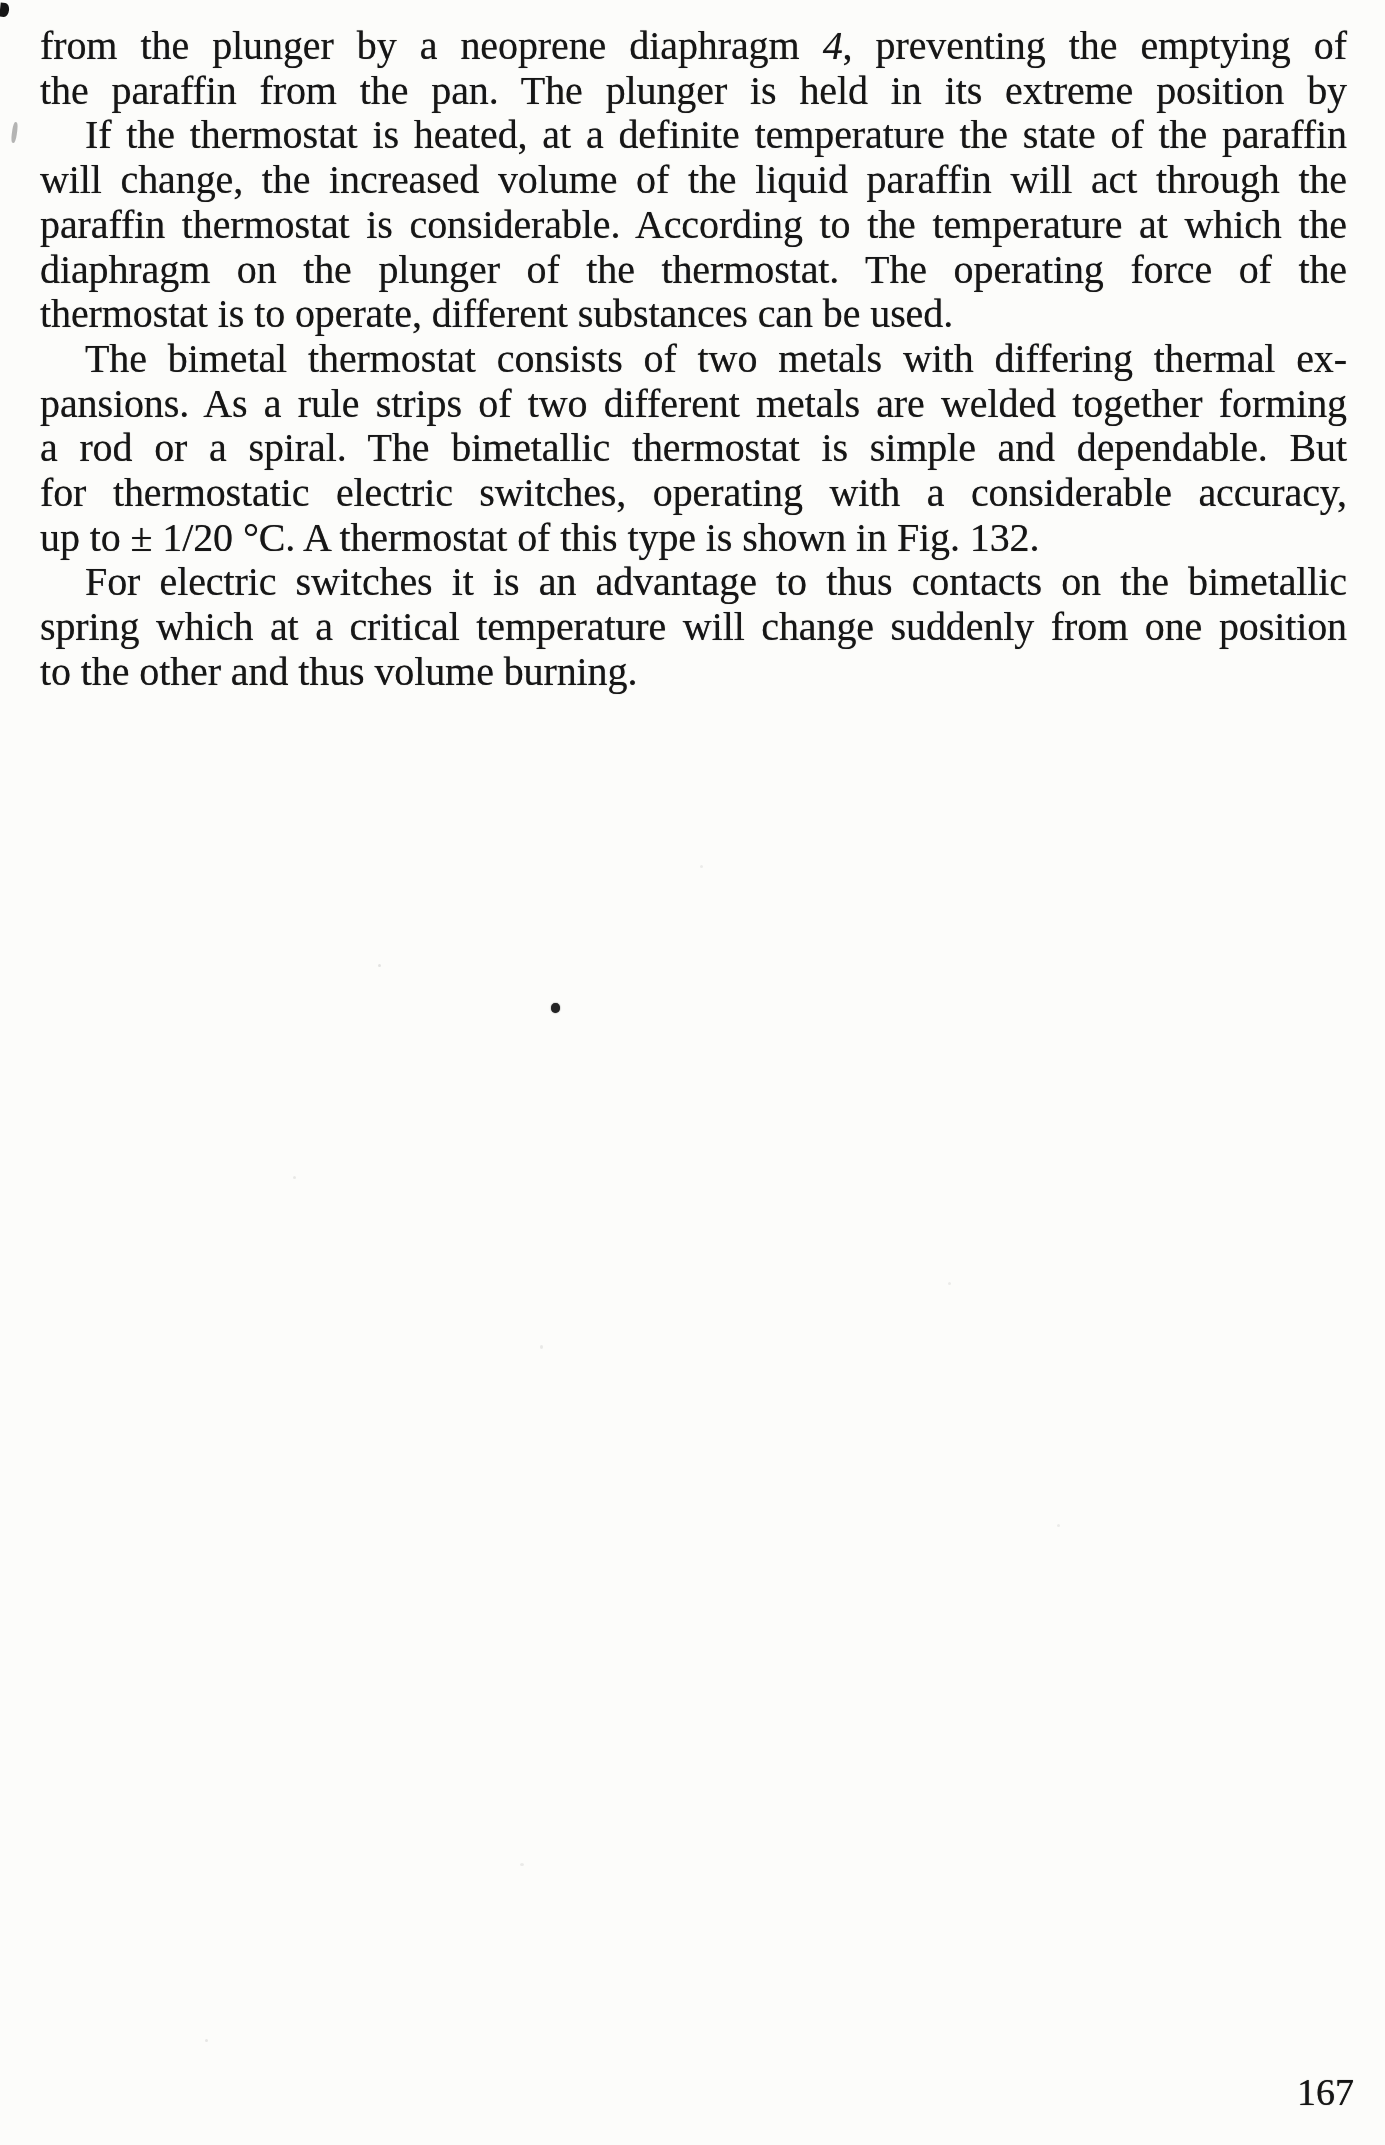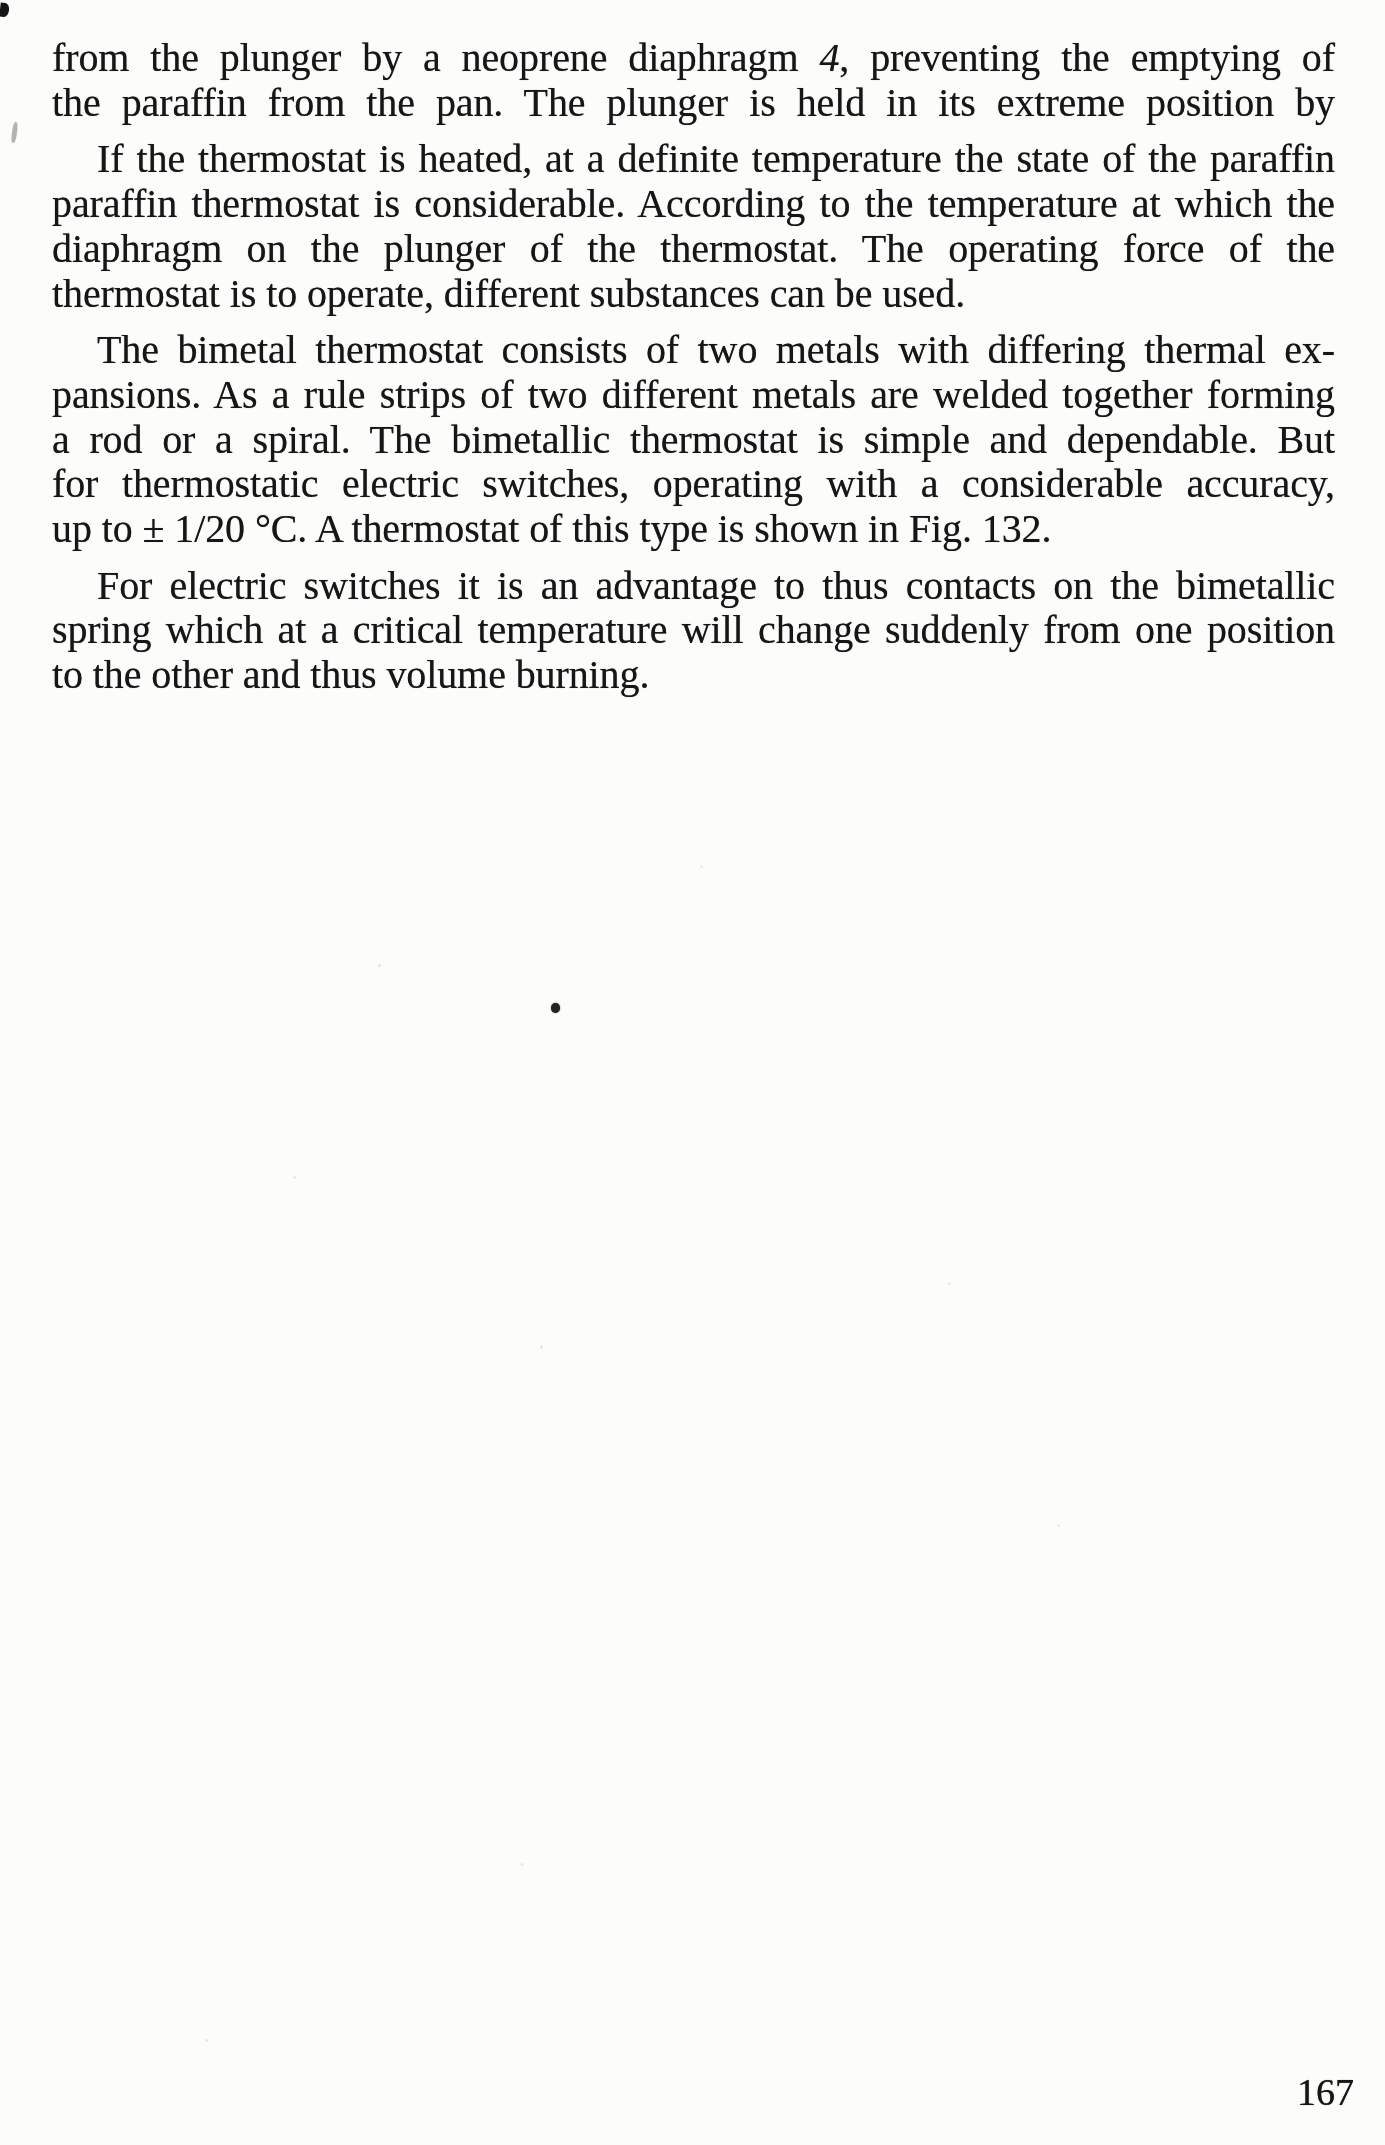--- a/index.html
+++ b/index.html
@@ -21,21 +21,21 @@
     left: 40px;
     top: 24px;
     width: 1307px;
     font-size: 40px;
     line-height: 44.7px;
     letter-spacing: -0.1px;
     color: #161616;
     text-shadow: 0 0 0.7px rgba(10,10,10,0.65);
     font-kerning: normal;
   }
-  .para { margin: 12px; padding: 0; }
+  .para { margin: 0; padding: 0; }
   .line {
     text-align: justify;
     text-align-last: justify;
   }
   .line.lastline {
     text-align: left;
     text-align-last: left;
   }
   .line.findent {
     text-indent: 45px;
@@ -90,20 +90,21 @@
 </head>
 <body>
 
 <div class="textblock" id="textblock">
     <div class="para">
       <div class="line"><span>from the plunger by a neoprene diaphragm </span><i>4</i><span>, preventing the emptying of</span></div>
       <div class="line"><span>the paraffin from the pan. The plunger is held in its extreme position by</span></div>
     </div>
     <div class="para">
       <div class="line findent"><span>If the thermostat is heated, at a definite temperature the state of the paraffin</span></div>
+      <div class="line"><span>will change, the increased volume of the liquid paraffin will act through the</span></div>
       <div class="line"><span>paraffin thermostat is considerable. According to the temperature at which the</span></div>
       <div class="line"><span>diaphragm on the plunger of the thermostat. The operating force of the</span></div>
       <div class="line lastline"><span>thermostat is to operate, different substances can be used.</span></div>
     </div>
     <div class="para">
       <div class="line findent"><span>The bimetal thermostat consists of two metals with differing thermal ex-</span></div>
       <div class="line"><span>pansions. As a rule strips of two different metals are welded together forming</span></div>
       <div class="line"><span>a rod or a spiral. The bimetallic thermostat is simple and dependable. But</span></div>
       <div class="line"><span>for thermostatic electric switches, operating with a considerable accuracy,</span></div>
       <div class="line lastline"><span>up to ± 1/20 °C. A thermostat of this type is shown in Fig. 132.</span></div>

